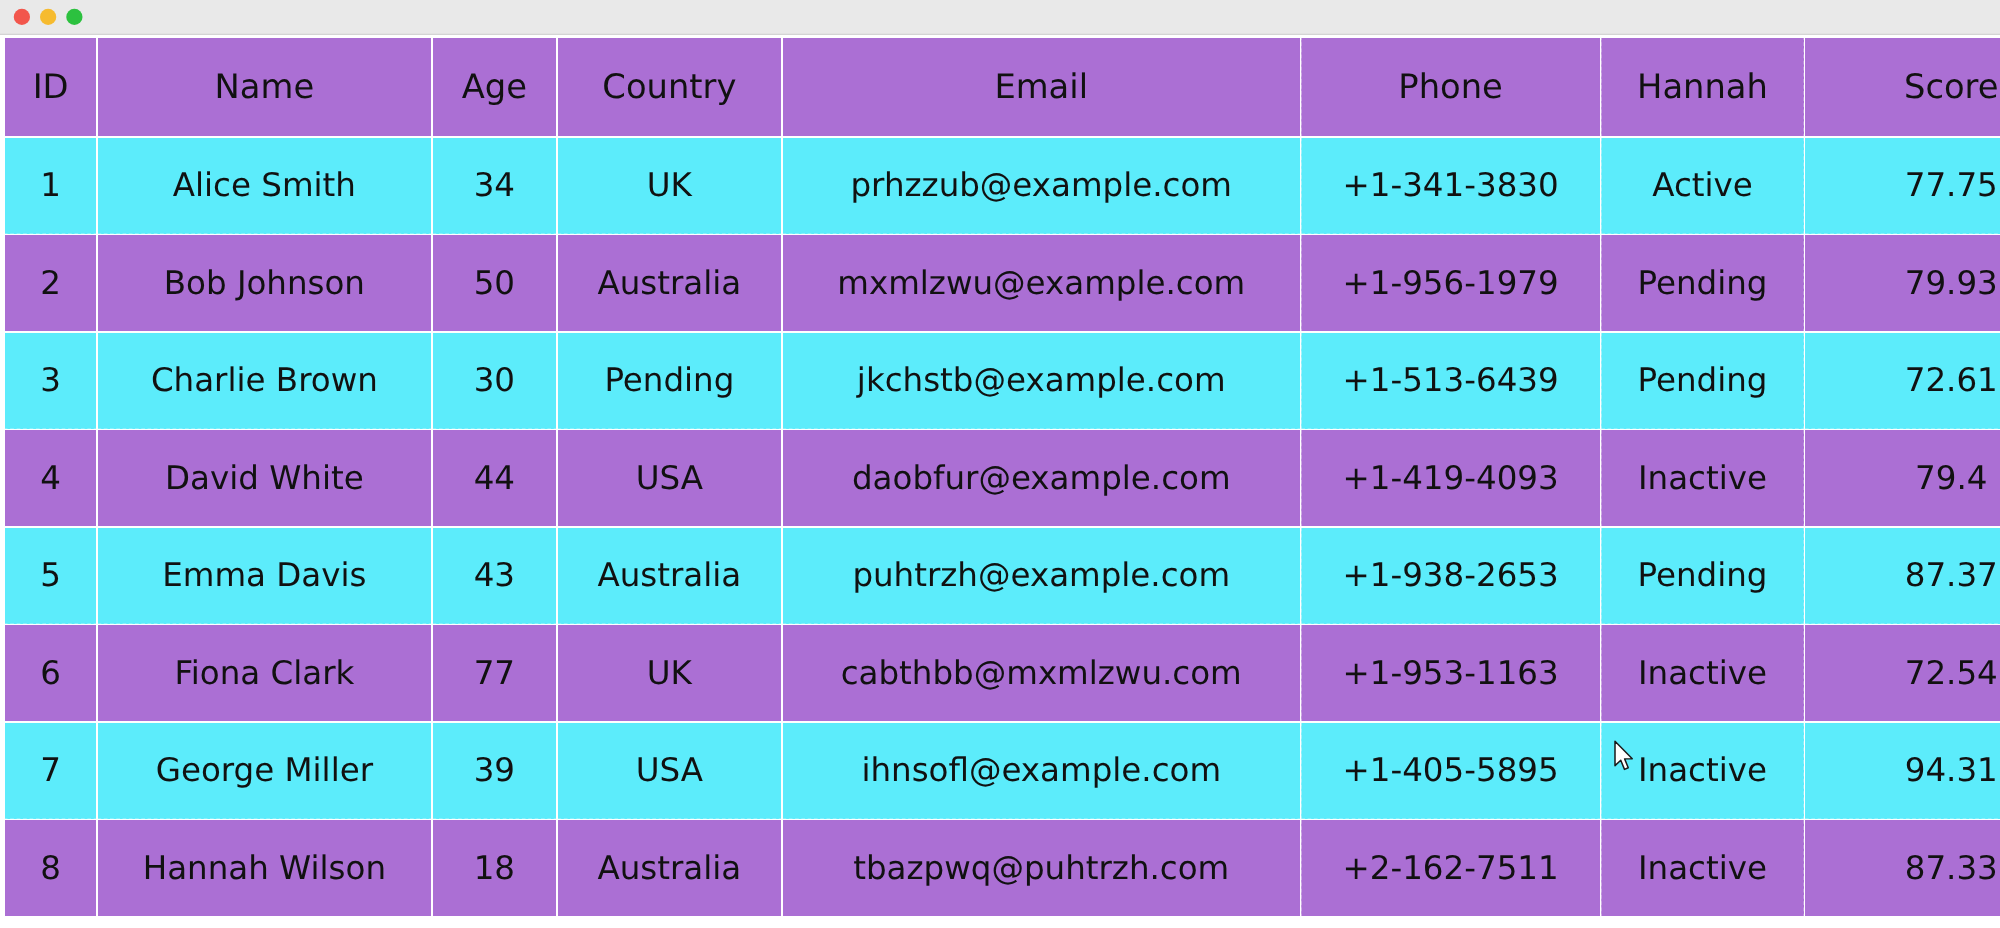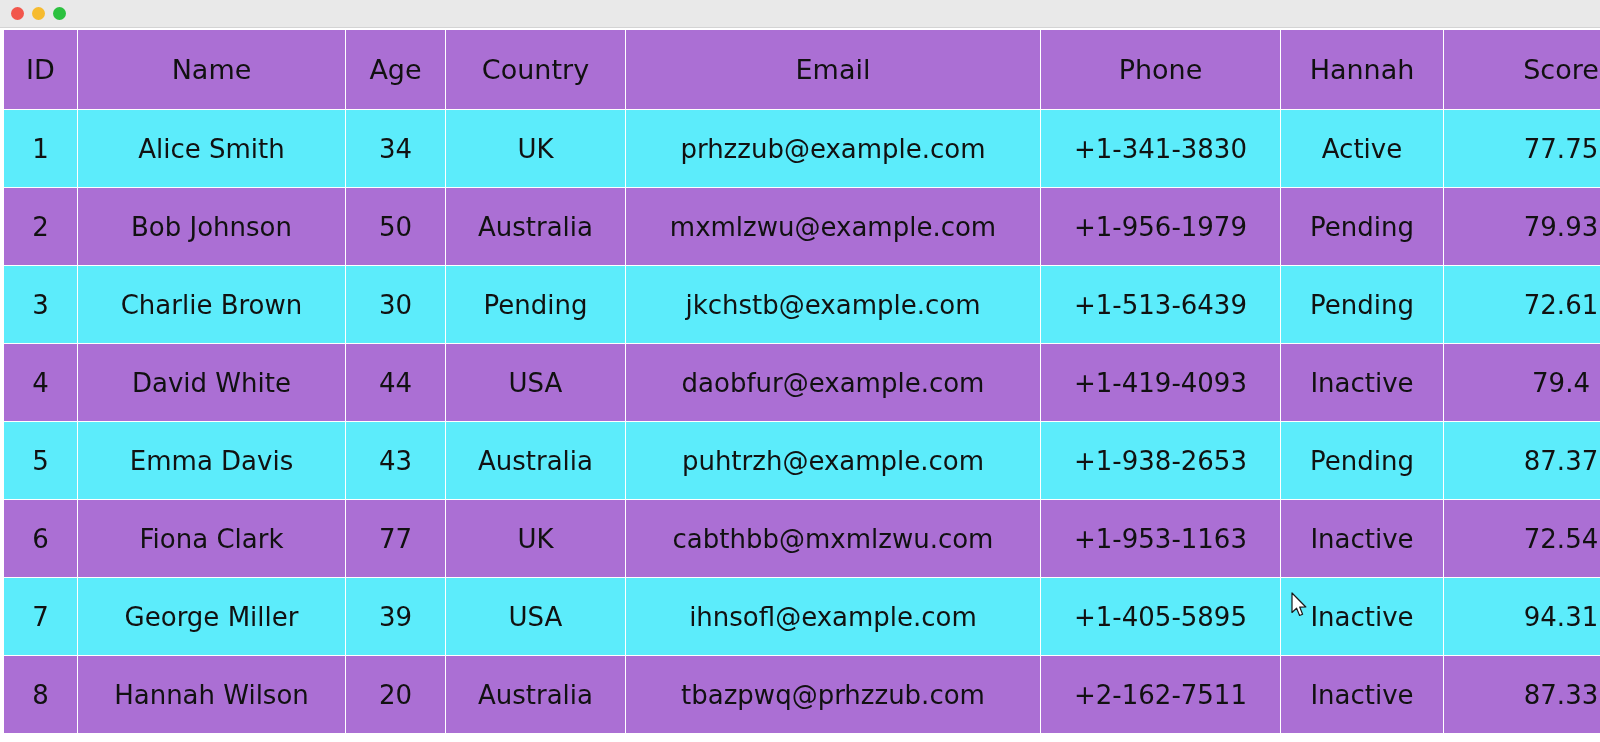--- a/index.html
+++ b/index.html
@@ -225,23 +225,23 @@
             <td>39</td>
             <td>USA</td>
             <td>ihnsofl@example.com</td>
             <td>+1-405-5895</td>
             <td>Inactive</td>
             <td>94.31</td>
           </tr>
           <tr class="row-odd">
             <td>8</td>
             <td>Hannah Wilson</td>
-            <td>20</td>
+            <td>18</td>
             <td>Australia</td>
-            <td>tbazpwq@prhzzub.com</td>
+            <td>tbazpwq@puhtrzh.com</td>
             <td>+2-162-7511</td>
             <td>Inactive</td>
             <td>87.33</td>
           </tr>
         </tbody>
     </table>
   </div>
 
   <svg id="mouse-cursor" viewBox="0 0 18 26" xmlns="http://www.w3.org/2000/svg" style="left: 1291px; top: 592px;">
     <path d="M1,1 L1,20.5 L5.6,16.2 L8.6,23.5 L11.6,22.2 L8.7,15.1 L14.8,15.0 Z" fill="#ffffff" stroke="#1a1a1a" stroke-width="1.2" stroke-linejoin="round"></path>

